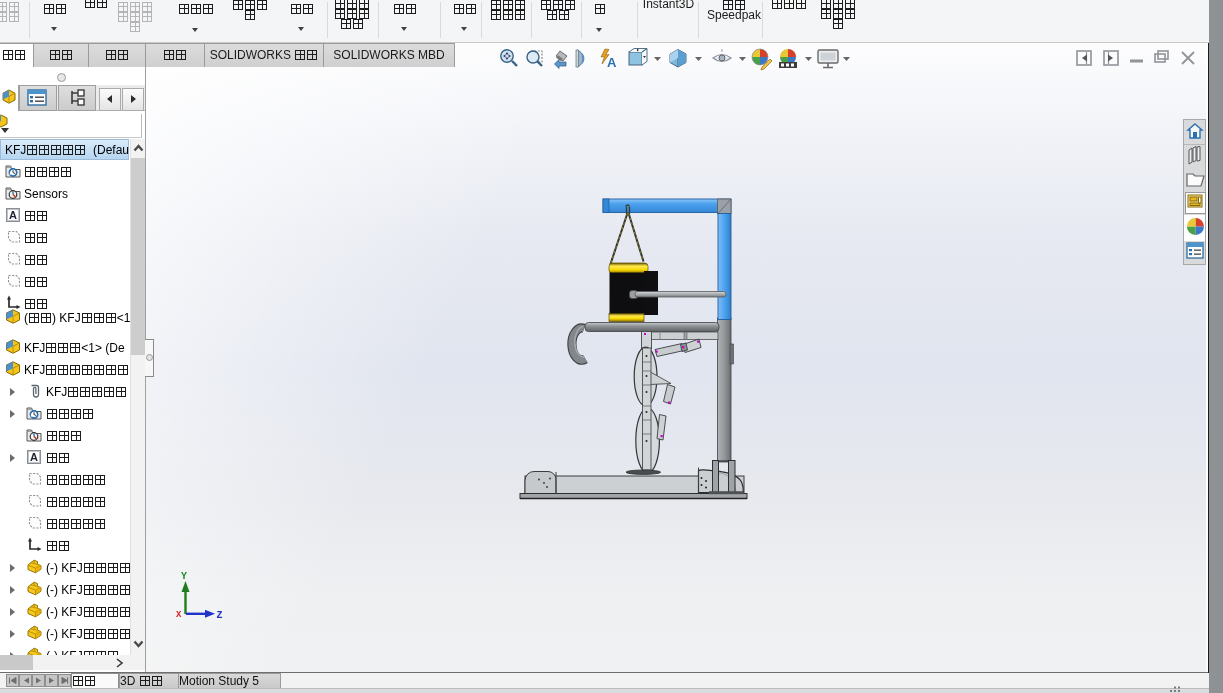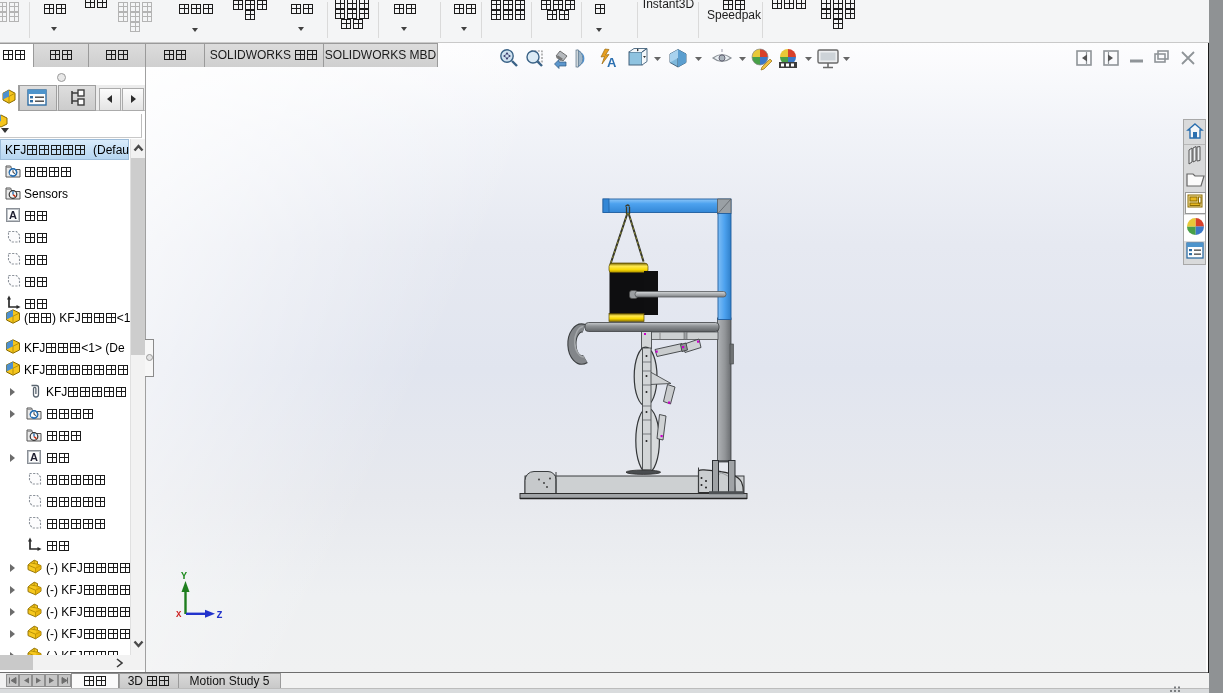--- a/index.html
+++ b/index.html
@@ -24,21 +24,21 @@
 .sep{position:absolute;top:2px;height:36px;width:1px;background:#dadada;}
 .dn{position:absolute;width:0;height:0;border-left:3.5px solid transparent;border-right:3.5px solid transparent;border-top:4px solid #404040;}
 
 .tab{position:absolute;top:0px;height:24px;background:linear-gradient(#dcdcdc,#cfcfcf);border:1px solid #9a9a9a;border-bottom:none;box-sizing:border-box;color:#1a1a1a;font-size:12px;text-align:center;line-height:23px;}
 .tabactive{background:#fff;border:none;}
 
 .row{position:absolute;left:0;width:129px;height:22px;font-size:12px;color:#000;white-space:nowrap;}
 .rowtxt{position:absolute;top:4px;text-align:center;}
 .exp{position:absolute;left:10px;top:7px;width:0;height:0;border-top:4px solid transparent;border-bottom:4px solid transparent;border-left:5px solid #6c6c6c;}
 
-.btab{position:absolute;top:0px;height:15px;background:linear-gradient(#d9d9d9,#c9c9c9);border:1px solid #9a9a9a;border-bottom:none;box-sizing:border-box;font-size:12px;color:#111;text-align:center;}
+.btab{position:absolute;top:0px;height:15px;background:linear-gradient(#d9d9d9,#c9c9c9);border:1px solid #9a9a9a;border-bottom:none;box-sizing:border-box;font-size:12px;color:#111;text-align:left;}
 </style></head>
 <body>
 
 <div class="abs" id="viewport" style="left:146px;top:43px;width:1060px;height:629px;
 background:
 linear-gradient(115deg, rgba(255,255,255,0.85) 0%, rgba(255,255,255,0.35) 18%, rgba(255,255,255,0) 32%),
 linear-gradient(to bottom,#fdfdfe 0%,#f1f3f8 14%,#e6e9f1 32%,#e1e5ef 52%,#e7e9ee 72%,#eef0f2 88%,#f0f1f2 100%);"></div>
 
 <div class="abs" id="ribbon" style="left:0;top:0;width:1209px;height:43px;background:#f4f5f6;border-bottom:1px solid #c9c9c9;box-sizing:border-box;overflow:hidden;">
  <div class="sep" style="left:29px"></div>
@@ -74,21 +74,21 @@
  <div class="abs rib" style="left:706px;top:0px;width:56px;"><span class="c"></span><span class="c"></span><br>Speedpak</div>
  <div class="abs rib" style="left:768px;top:-1px;width:42px;"><span class="c"></span><span class="c"></span><span class="c"></span></div>
  <div class="abs rib" style="left:818px;top:-1px;width:40px;"><span class="c"></span><span class="c"></span><span class="c"></span><br><span class="c"></span><span class="c"></span><span class="c"></span><br><span class="c"></span></div>
 </div>
 
 <div class="abs" id="tabrow" style="left:0;top:43px;width:438px;height:24px;">
  <div class="tab" style="left:33px;width:56px;"><span class="c"></span><span class="c"></span></div>
  <div class="tab" style="left:88px;width:58px;"><span class="c"></span><span class="c"></span></div>
  <div class="tab" style="left:145px;width:60px;"><span class="c"></span><span class="c"></span></div>
  <div class="tab" style="left:204px;width:120px;text-align:center;">SOLIDWORKS <span class="c"></span><span class="c"></span></div>
- <div class="tab" style="left:323px;width:115px;">SOLIDWORKS MBD</div>
+ <div class="tab" style="left:323px;width:132px;">SOLIDWORKS MBD</div>
  <div class="tab tabactive" style="left:0px;width:34px;border-right:1px solid #9a9a9a;border-top:1px solid #9a9a9a;"><span class="c" style="margin-left:-4px"></span><span class="c"></span></div>
 </div>
 
 <svg class="abs" style="left:0;top:0" width="1223" height="693" id="model">
  <defs>
   <linearGradient id="blueg" x1="0" y1="0" x2="0" y2="1">
         <stop offset="0" stop-color="#8cc6f8"></stop>
         <stop offset="0.35" stop-color="#4da2ef"></stop>
         <stop offset="1" stop-color="#3387d6"></stop>
       </linearGradient>

